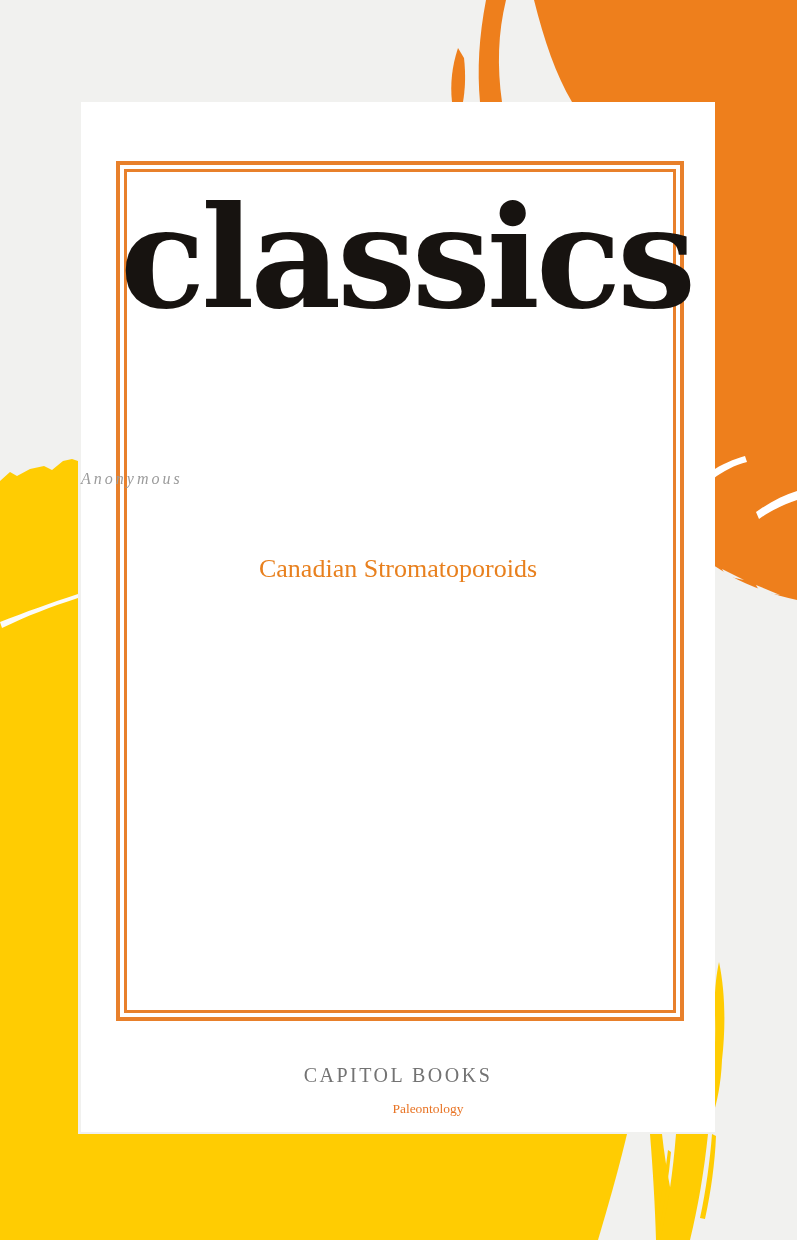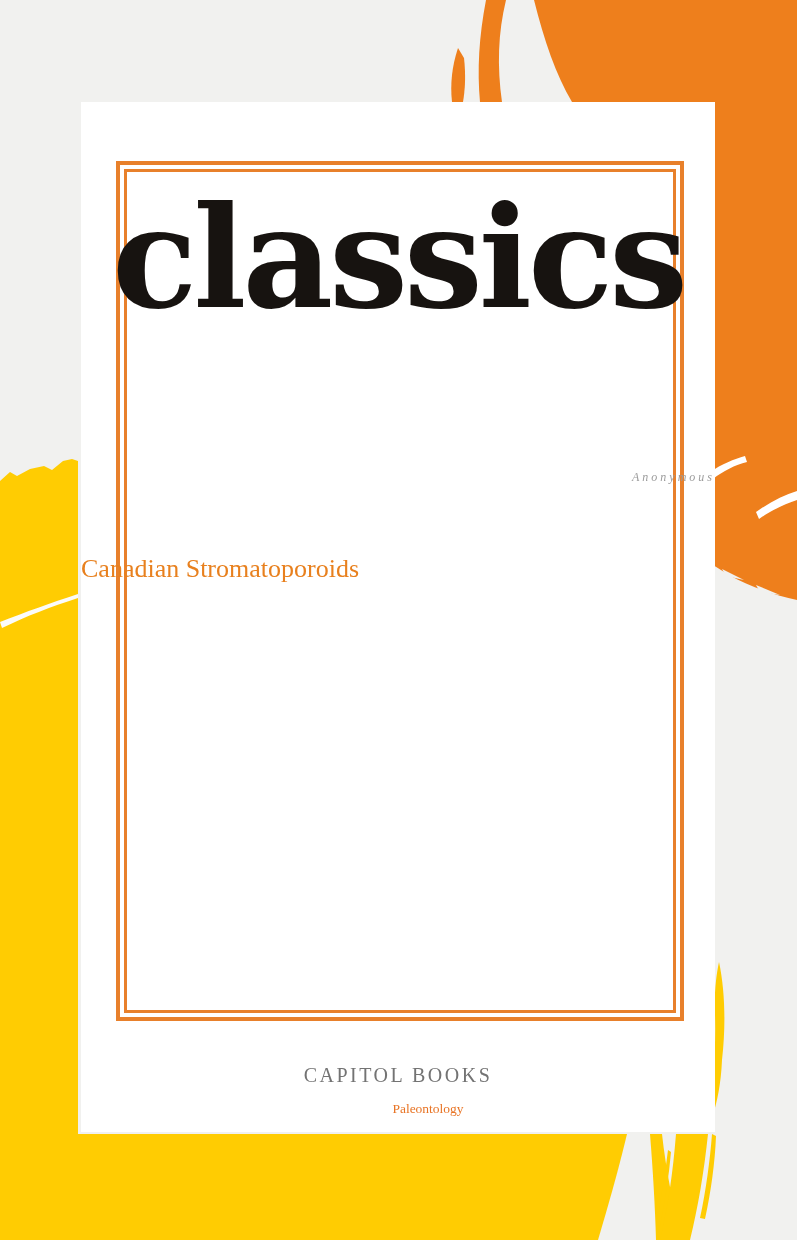--- a/index.html
+++ b/index.html
@@ -23,28 +23,29 @@
     position:absolute;inset:4px;
     border:3px solid #E8802B;
   }
   .series-title{
     position:absolute;top:88px;left:0;width:100%;
     text-align:center;
     font-family:"DejaVu Serif", serif;
     font-weight:700;
     font-size:140px;line-height:136px;letter-spacing:-4px;
     color:#171310;
+    padding-left:8px;
   }
   .series-title span{display:block;}
   .author{
-    position:absolute;top:368px;left:0;width:100%;text-align:right;
-    font-style:italic;font-size:12px;letter-spacing:3px;color:#9B9B9B;
+    position:absolute;top:368px;left:0;width:100%;text-align:left;
+    font-style:italic;font-size:16px;letter-spacing:3px;color:#9B9B9B;
   }
   .book-title{
-    position:absolute;top:452px;left:0;width:100%;text-align:left;
+    position:absolute;top:452px;left:0;width:100%;text-align:center;
     font-size:26px;color:#E8801E;
   }
   .publisher{
     position:absolute;top:962px;left:0;width:100%;text-align:center;
     font-size:20px;letter-spacing:2.5px;color:#737373;
   }
   .category{
     position:absolute;top:999px;left:0;width:100%;text-align:center;
     font-size:13.5px;color:#E87425;margin-left:30px;
   }

